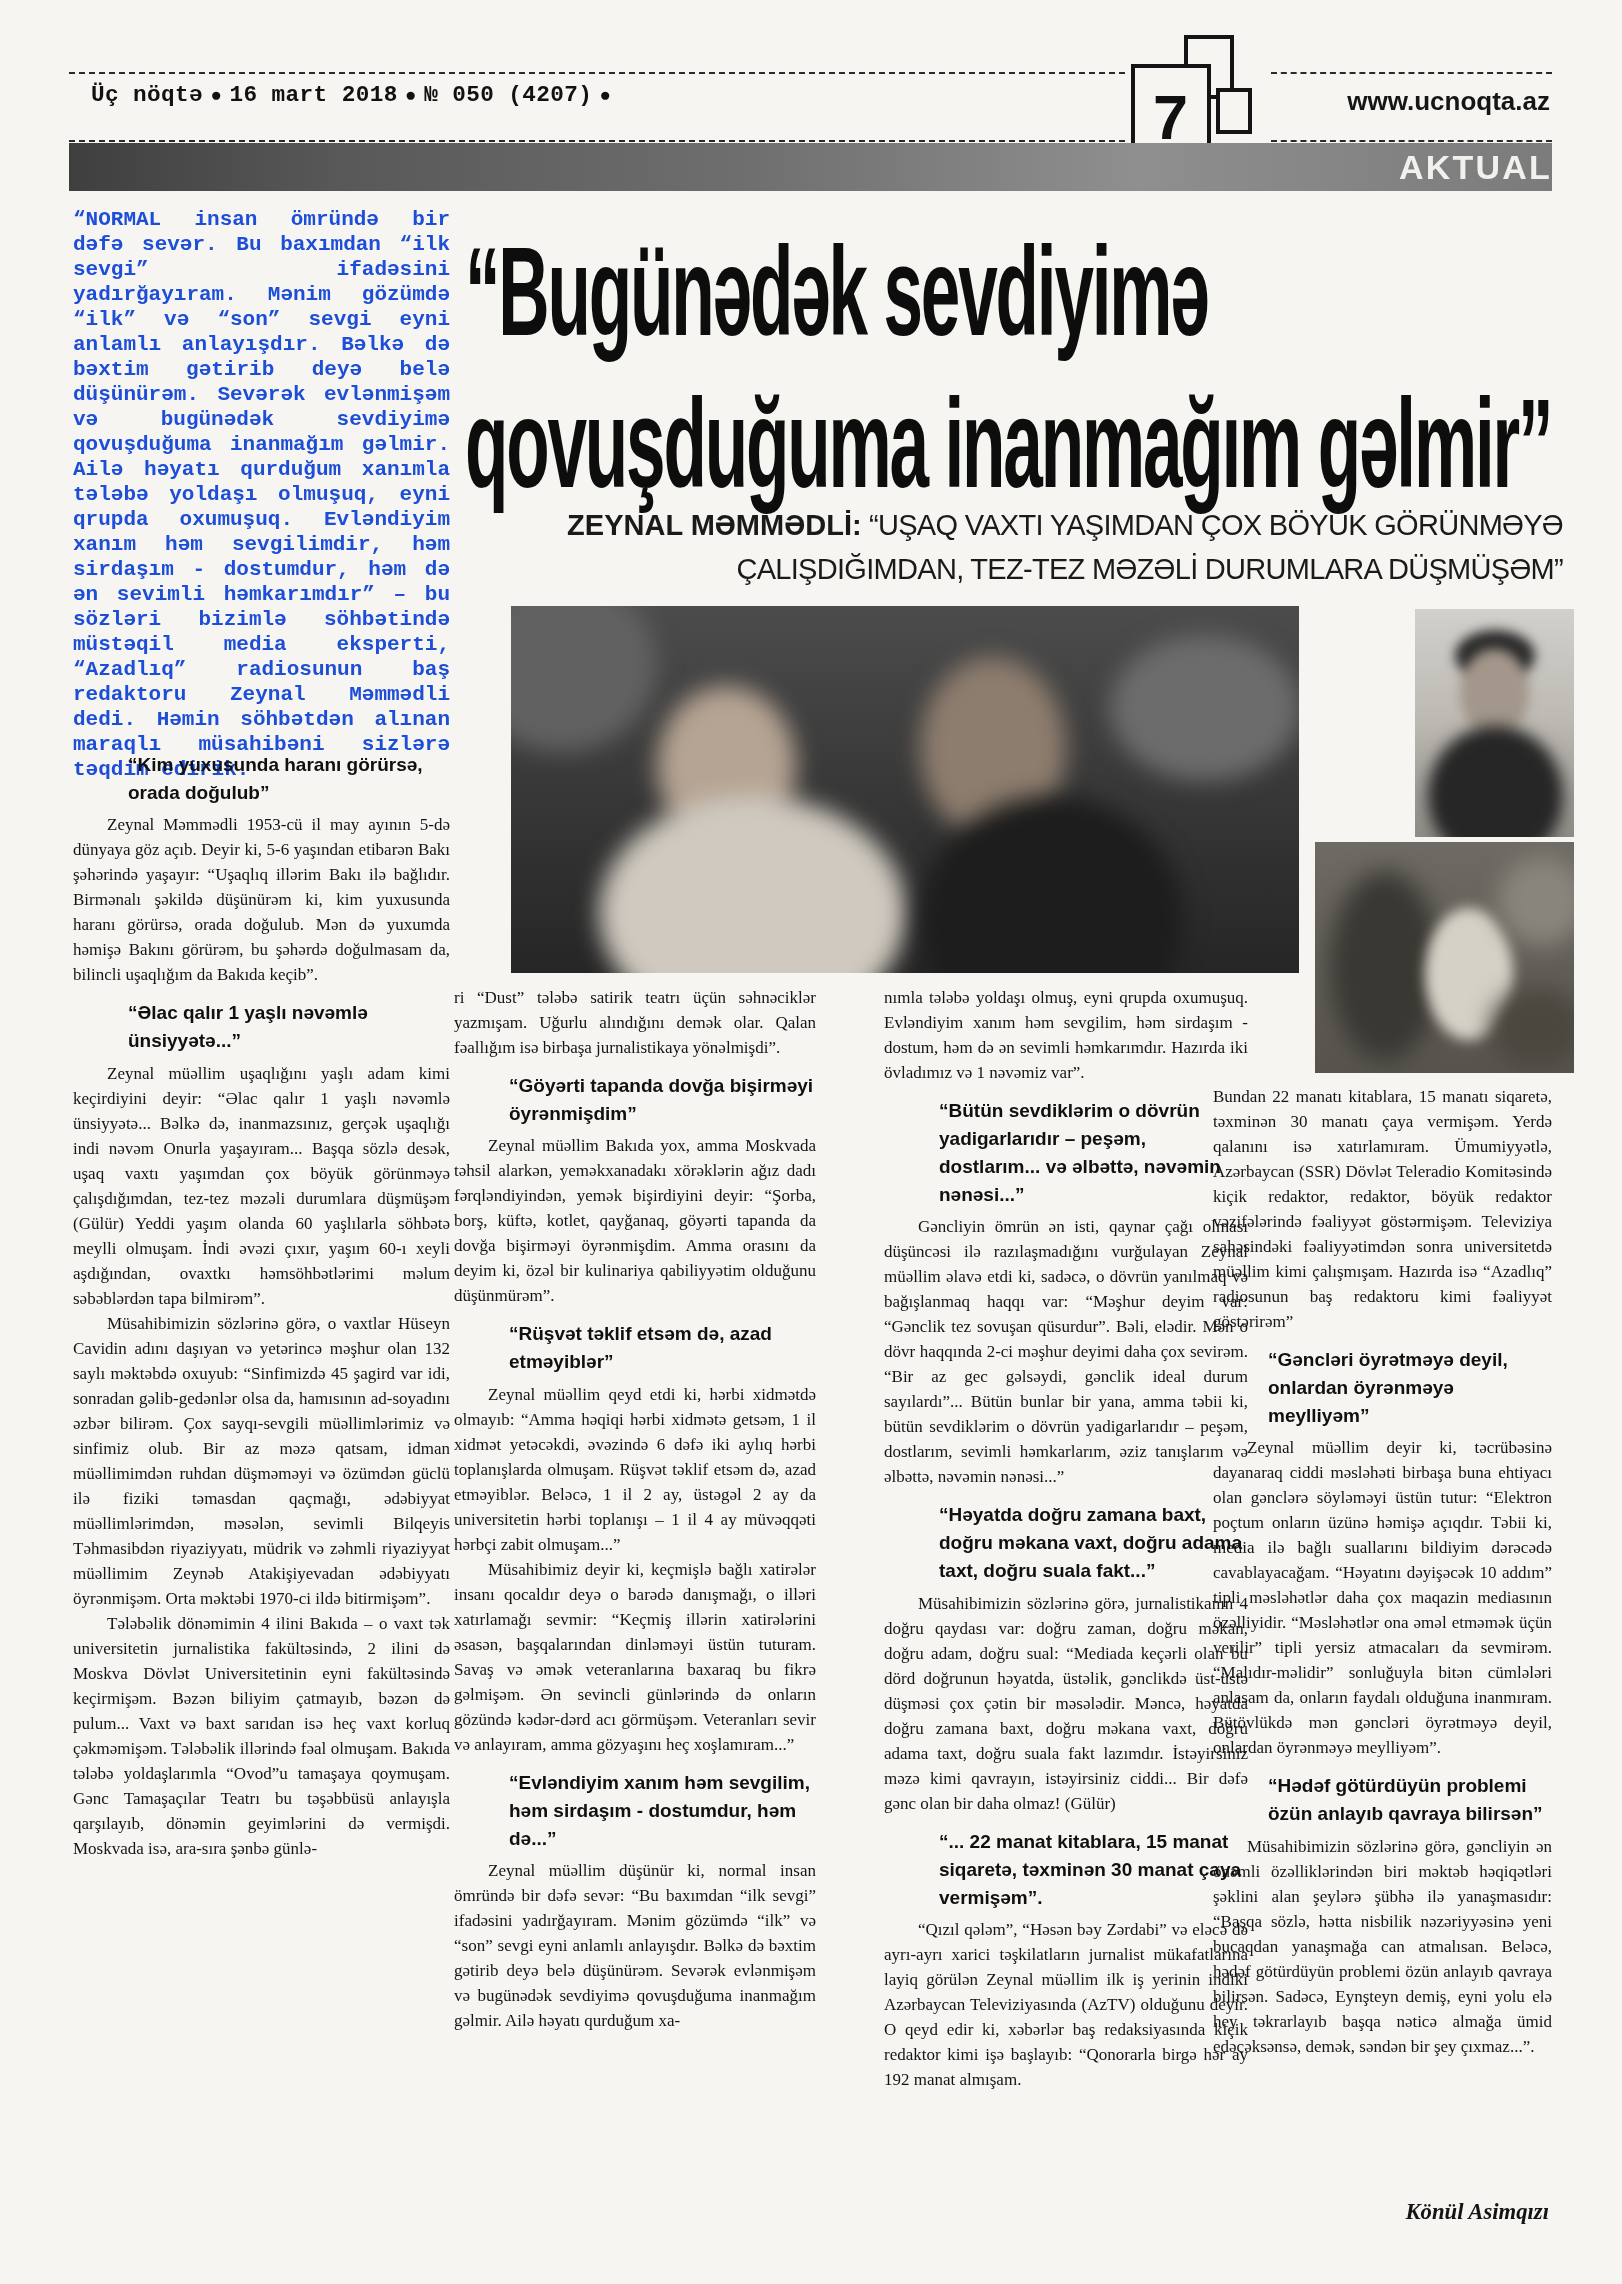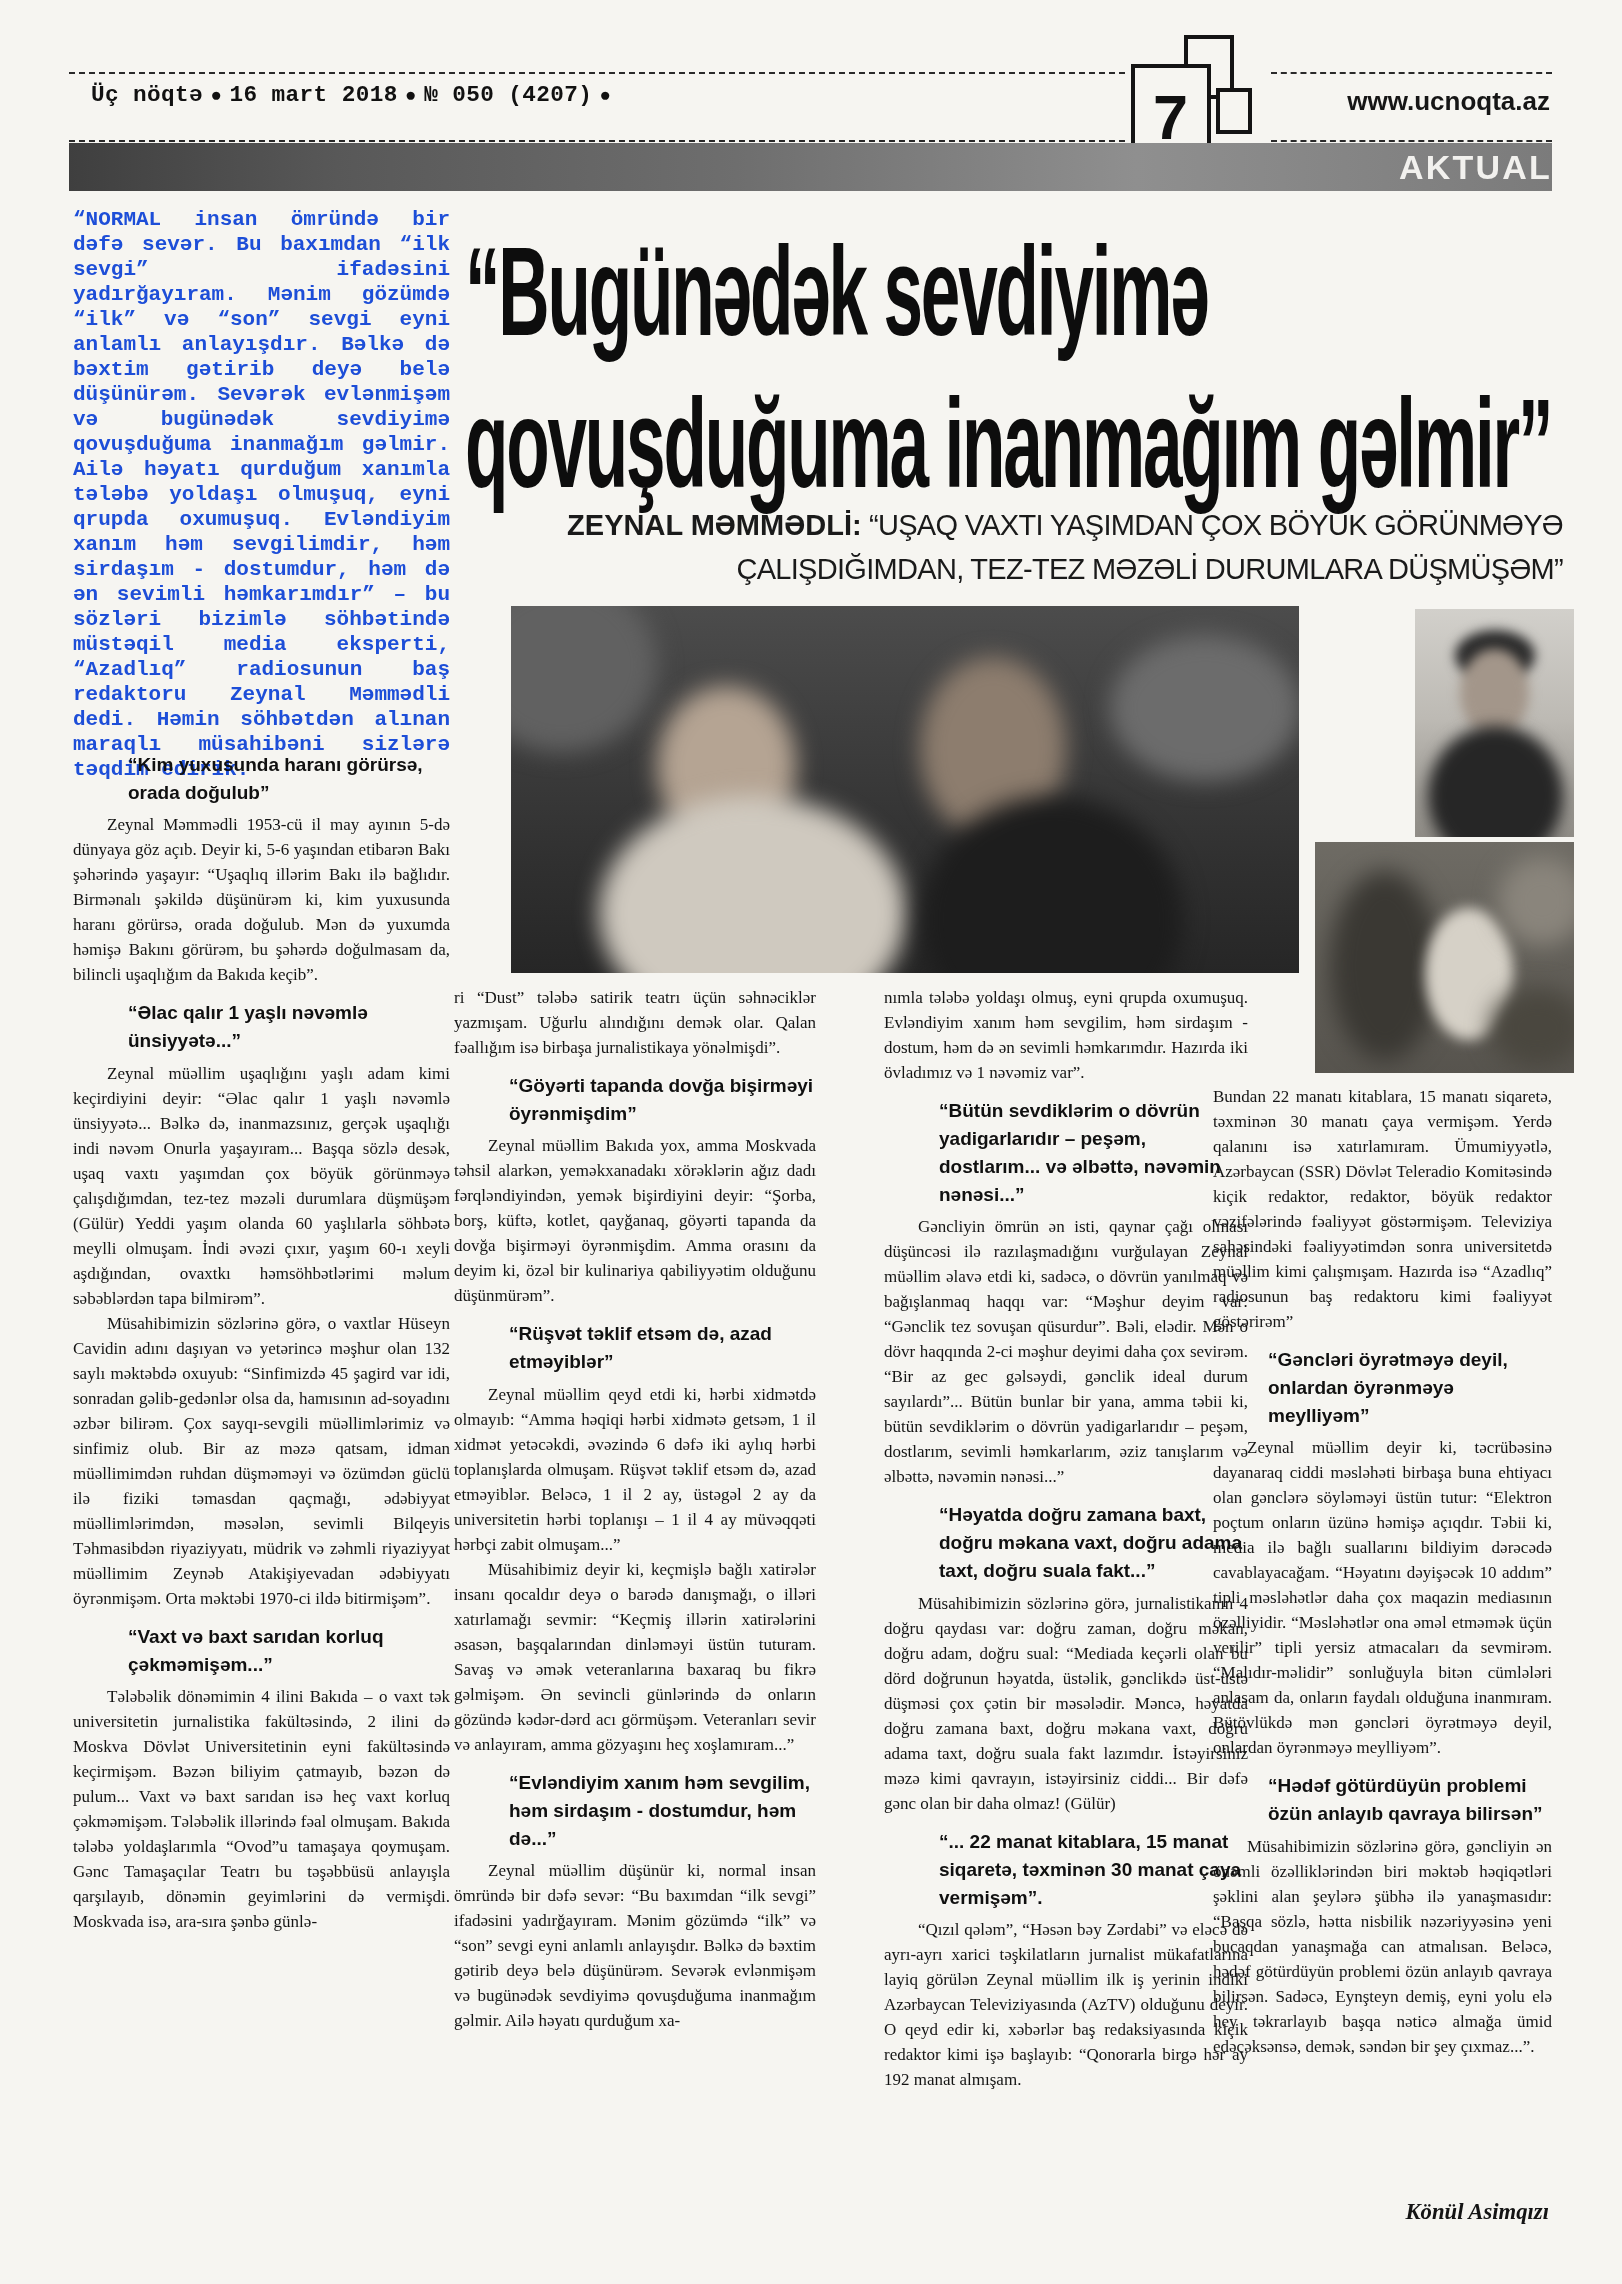--- a/index.html
+++ b/index.html
@@ -104,21 +104,20 @@
     <div class="blob" style="left:183px;top:14.6px;width:88px;height:88px;background:#8a857c;"></div>
     <div class="blob" style="left:175px;top:146px;width:95px;height:80px;background:#4a473f;"></div>
   </div>
 
   <div class="col" style="left:73px;top:739px;width:377px;height:1533px;">
     <div class="sec-h">“Kim yuxusunda haranı görürsə, orada doğulub”</div>
     <p>Zeynal Məmmədli 1953-cü il may ayının 5-də dünyaya göz açıb. Deyir ki, 5-6 yaşından etibarən Bakı şəhərində yaşayır: “Uşaqlıq illərim Bakı ilə bağlıdır. Birmənalı şəkildə düşünürəm ki, kim yuxusunda haranı görürsə, orada doğulub. Mən də yuxumda həmişə Bakını görürəm, bu şəhərdə doğulmasam da, bilincli uşaqlığım da Bakıda keçib”.</p>
     <div class="sec-h">“Əlac qalır 1 yaşlı nəvəmlə ünsiyyətə...”</div>
     <p>Zeynal müəllim uşaqlığını yaşlı adam kimi keçirdiyini deyir: “Əlac qalır 1 yaşlı nəvəmlə ünsiyyətə... Bəlkə də, inanmazsınız, gerçək uşaqlığı indi nəvəm Onurla yaşayıram... Başqa sözlə desək, uşaq vaxtı yaşımdan çox böyük görünməyə çalışdığımdan, tez-tez məzəli durumlara düşmüşəm (Gülür) Yeddi yaşım olanda 60 yaşlılarla söhbətə meylli olmuşam. İndi əvəzi çıxır, yaşım 60-ı xeyli aşdığından, ovaxtkı həmsöhbətlərimi məlum səbəblərdən tapa bilmirəm”.</p>
     <p>Müsahibimizin sözlərinə görə, o vaxtlar Hüseyn Cavidin adını daşıyan və yetərincə məşhur olan 132 saylı məktəbdə oxuyub: “Sinfimizdə 45 şagird var idi, sonradan gəlib-gedənlər olsa da, hamısının ad-soyadını əzbər bilirəm. Çox sayqı-sevgili müəllimlərimiz və sinfimiz olub. Bir az məzə qatsam, idman müəllimimdən ruhdan düşməməyi və özümdən güclü ilə fiziki təmasdan qaçmağı, ədəbiyyat müəllimlərimdən, məsələn, sevimli Bilqeyis Təhmasibdən riyaziyyatı, müdrik və zəhmli riyaziyyat müəllimim Zeynəb Atakişiyevadan ədəbiyyatı öyrənmişəm. Orta məktəbi 1970-ci ildə bitirmişəm”.</p>
-    <div class="sec-h">“Vaxt və baxt sarıdan korluq çəkməmişəm...”</div>
     <p>Tələbəlik dönəmimin 4 ilini Bakıda – o vaxt tək universitetin jurnalistika fakültəsində, 2 ilini də Moskva Dövlət Universitetinin eyni fakültəsində keçirmişəm. Bəzən biliyim çatmayıb, bəzən də pulum... Vaxt və baxt sarıdan isə heç vaxt korluq çəkməmişəm. Tələbəlik illərində fəal olmuşam. Bakıda tələbə yoldaşlarımla “Ovod”u tamaşaya qoymuşam. Gənc Tamaşaçılar Teatrı bu təşəbbüsü anlayışla qarşılayıb, dönəmin geyimlərini də vermişdi. Moskvada isə, ara-sıra şənbə günlə-</p>
   </div>
 
   <div class="col" style="left:454px;top:985px;width:362px;height:1290px;">
     <p class="noind">ri “Dust” tələbə satirik teatrı üçün səhnəciklər yazmışam. Uğurlu alındığını demək olar. Qalan fəallığım isə birbaşa jurnalistikaya yönəlmişdi”.</p>
     <div class="sec-h">“Göyərti tapanda dovğa bişirməyi öyrənmişdim”</div>
     <p>Zeynal müəllim Bakıda yox, amma Moskvada təhsil alarkən, yeməkxanadakı xörəklərin ağız dadı fərqləndiyindən, yemək bişirdiyini deyir: “Şorba, borş, küftə, kotlet, qayğanaq, göyərti tapanda da dovğa bişirməyi öyrənmişdim. Amma orasını da deyim ki, özəl bir kulinariya qabiliyyətim olduğunu düşünmürəm”.</p>
     <div class="sec-h">“Rüşvət təklif etsəm də, azad etməyiblər”</div>
     <p>Zeynal müəllim qeyd etdi ki, hərbi xidmətdə olmayıb: “Amma həqiqi hərbi xidmətə getsəm, 1 il xidmət yetəcəkdi, əvəzində 6 dəfə iki aylıq hərbi toplanışlarda olmuşam. Rüşvət təklif etsəm də, azad etməyiblər. Beləcə, 1 il 2 ay, üstəgəl 2 ay da universitetin hərbi toplanışı – 1 il 4 ay müvəqqəti hərbçi zabit olmuşam...”</p>
     <p>Müsahibimiz deyir ki, keçmişlə bağlı xatirələr insanı qocaldır deyə o barədə danışmağı, o illəri xatırlamağı sevmir: “Keçmiş illərin xatirələrini əsasən, başqalarından dinləməyi üstün tuturam. Savaş və əmək veteranlarına baxaraq bu fikrə gəlmişəm. Ən sevincli günlərində də onların gözündə kədər-dərd acı görmüşəm. Veteranları sevir və anlayıram, amma gözyaşını heç xoşlamıram...”</p>

